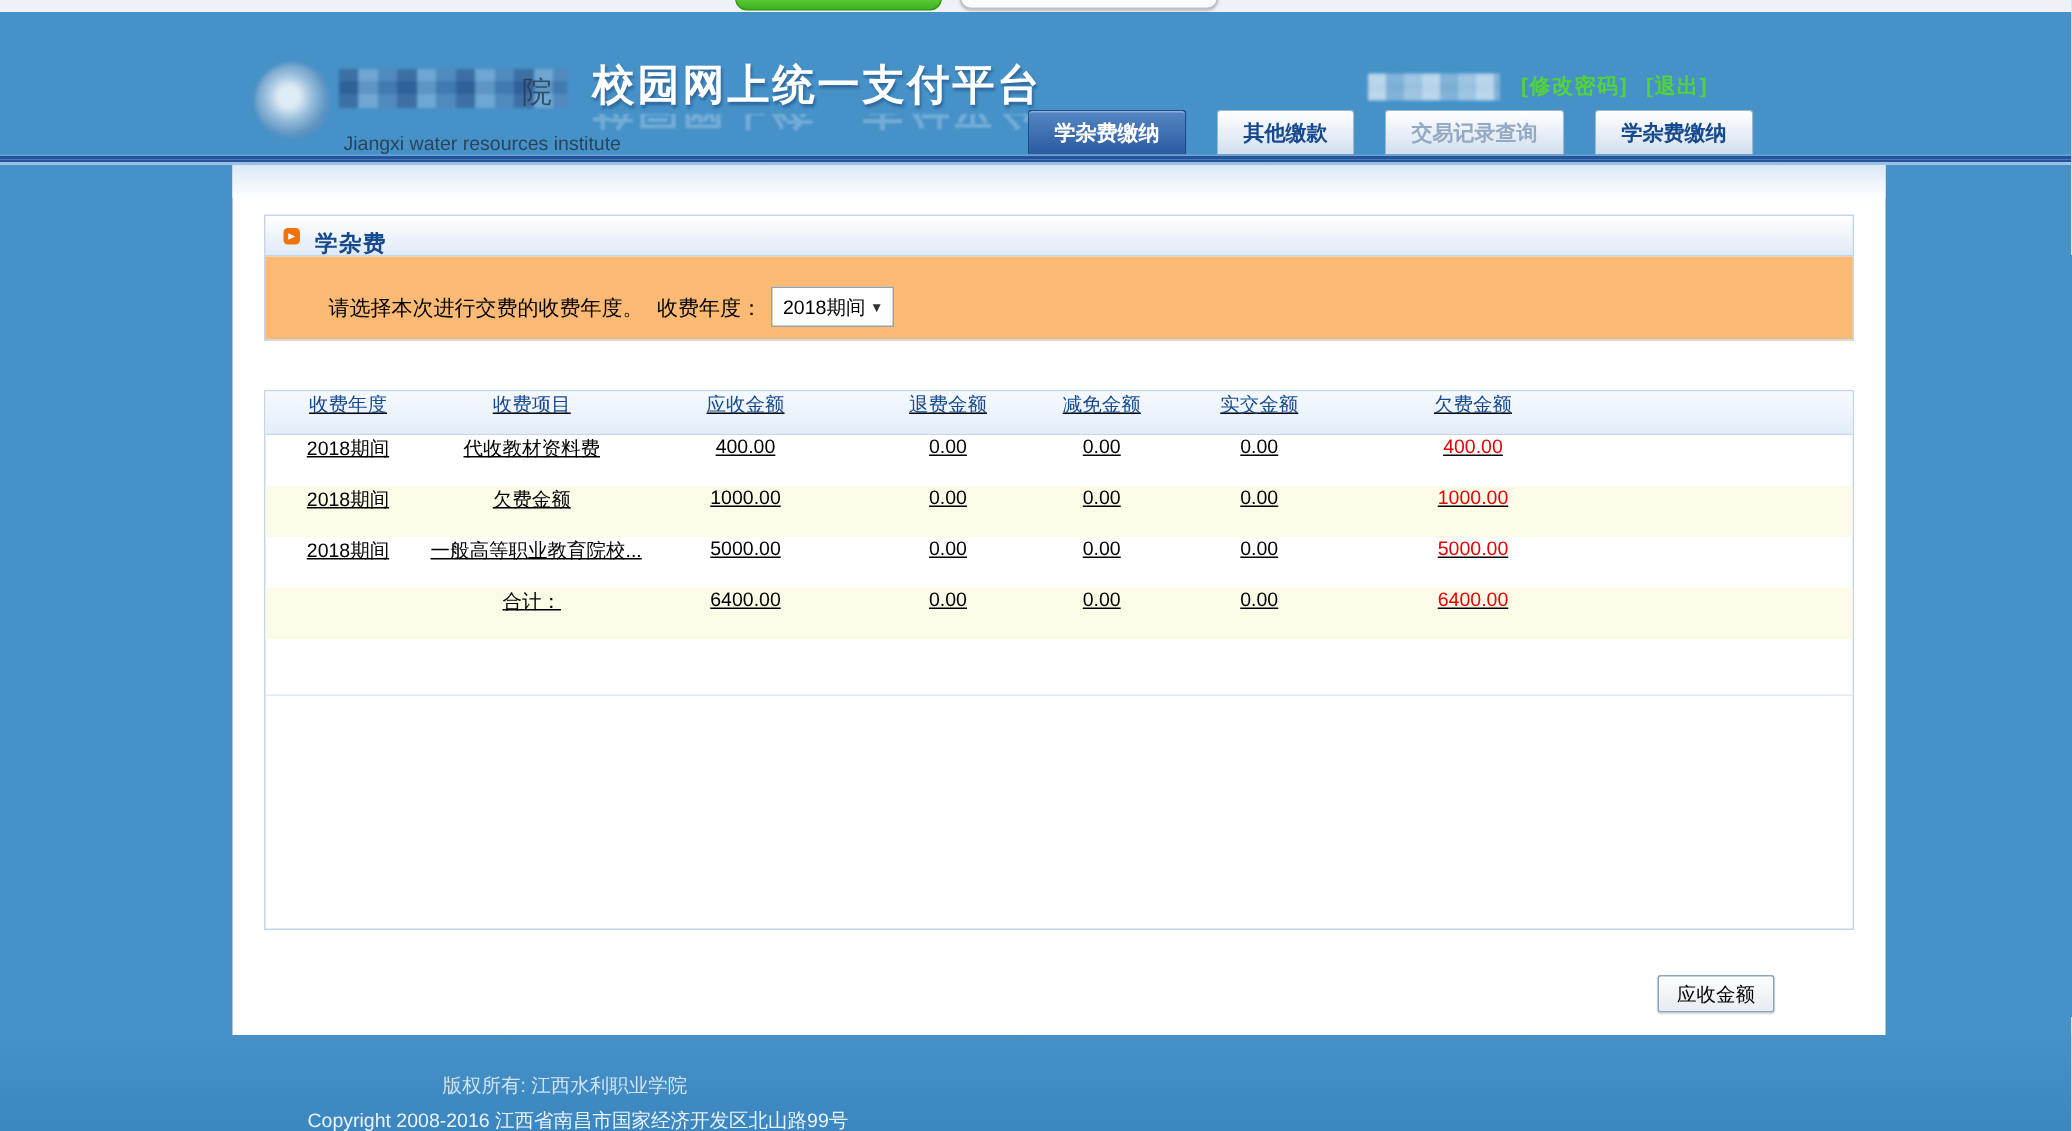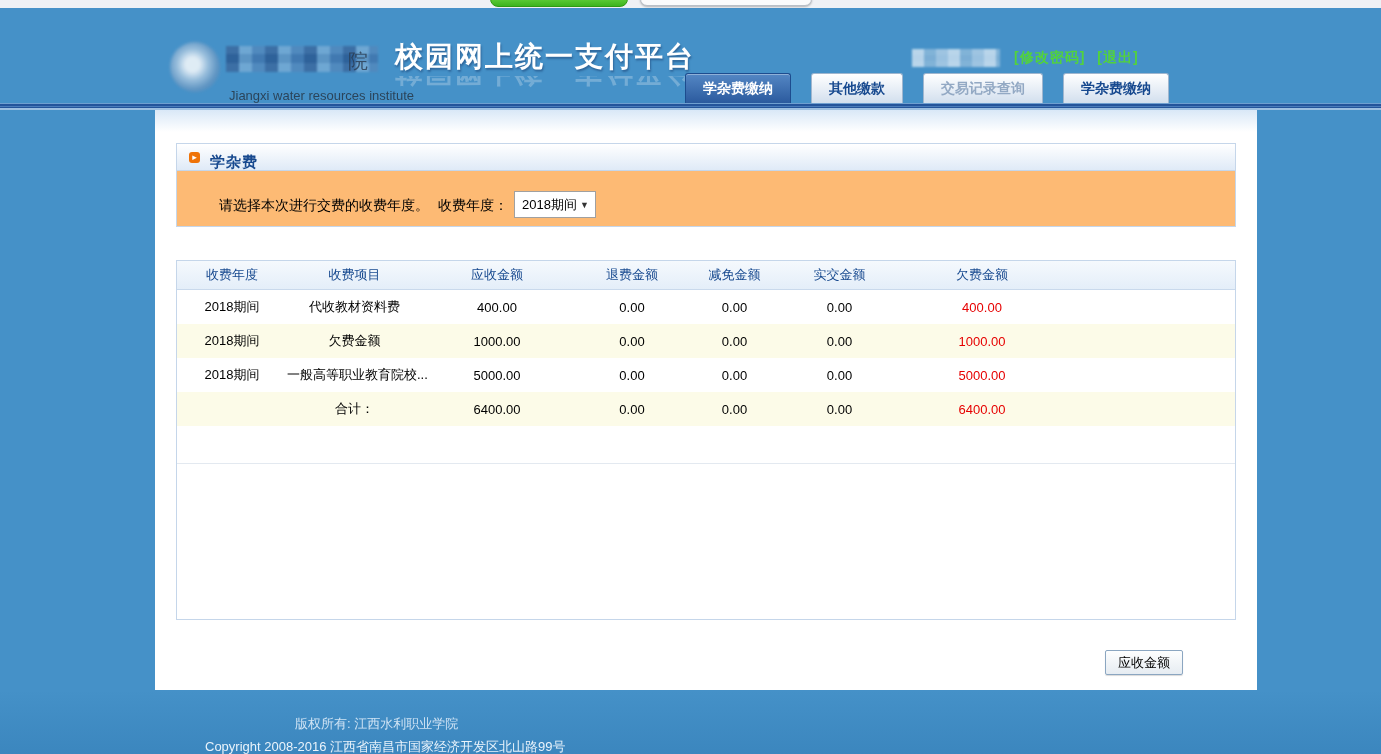--- a/index.html
+++ b/index.html
@@ -72,21 +72,21 @@
   .section-body { height:56px; border:1px solid #c5d6ea; border-top:none; background:#fdba74; position:relative; }
   .instruction { position:absolute; left:42px; top:26px; font-size:14px; color:#000000; }
   .year-label { position:absolute; left:261px; top:26px; font-size:14px; color:#000000; }
   .year-select { position:absolute; left:337px; top:20px; width:82px; height:27px; border:1px solid #a0a0a0;
     background:#ffffff; display:flex; align-items:center; padding-left:7px; font-size:13px; color:#000;
     cursor:pointer; }
   .dropdown-arrow { position:absolute; right:6px; font-size:9px; color:#333; }
 
   
   .table-box { top:150px; height:360px; border:1px solid #c5d6ea; background:#ffffff; }
-  .trow { display:flex; align-items:center; }
+  .trow { display:flex; align-items:flex-start;text-decoration:underline; }
   .thead { height:29px; background:linear-gradient(#f5f9fd,#e4eef9); border-bottom:1px solid #c9d9ec; }
   .thead .cell { color:#17498f; font-size:13px; }
   .tbody .trow { height:34px; font-size:13px; color:#000; }
   .tbody .trow.hl { background:#fcfbe8; }
   .empty-row { height:38px; border-bottom:1px solid #e3e9f0; }
   .cell { display:inline-block; text-align:center; white-space:nowrap; overflow:visible; }
   .c1 { width:110px; } .c2 { width:135px; } .c3 { width:150px; } .c4 { width:120px; }
   .c5 { width:85px; } .c6 { width:125px; } .c7 { width:160px; }
   .red { color:#e60000; }
 

